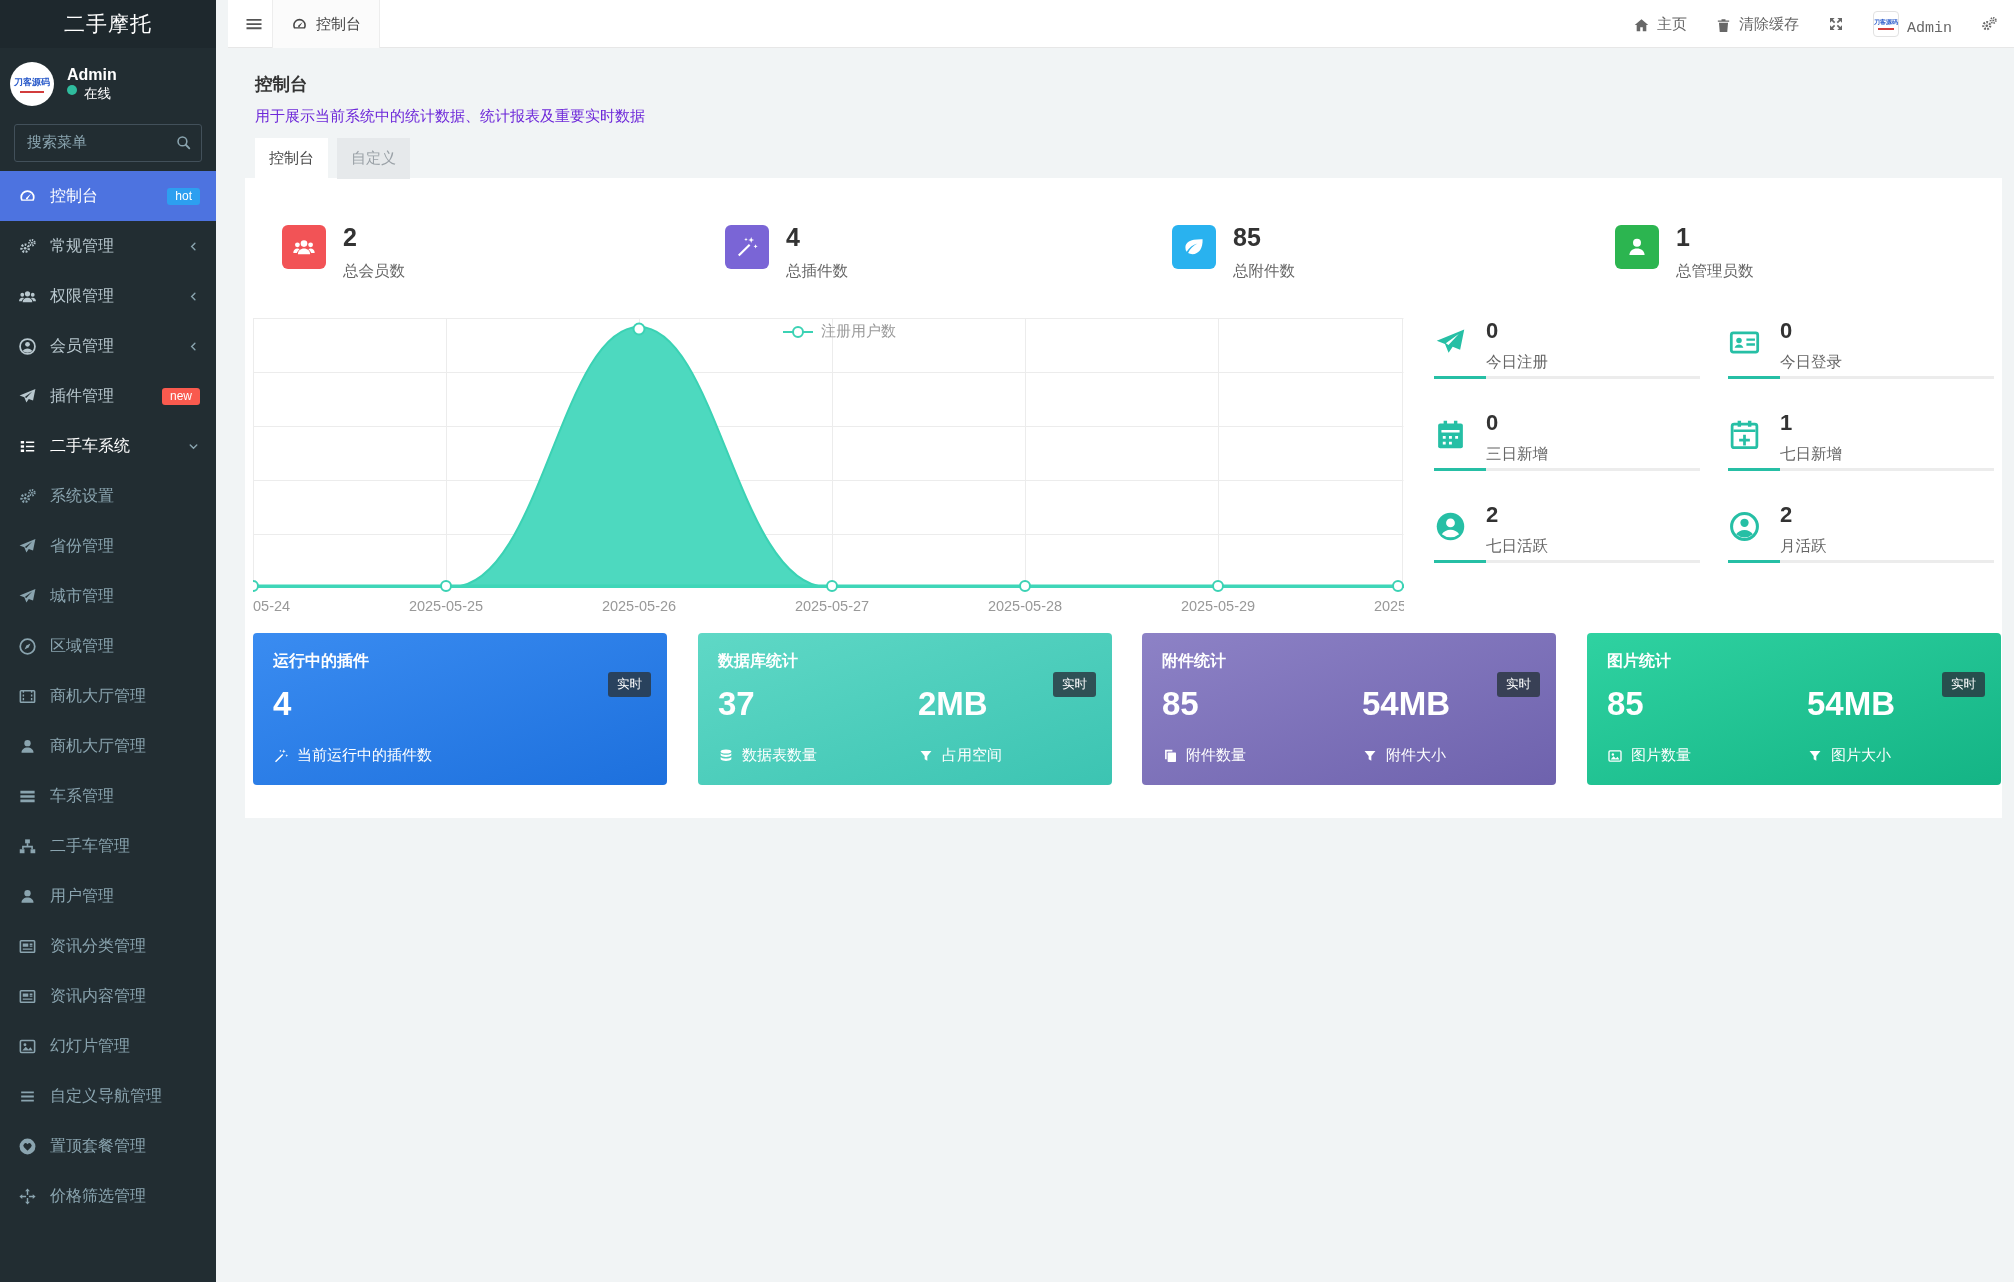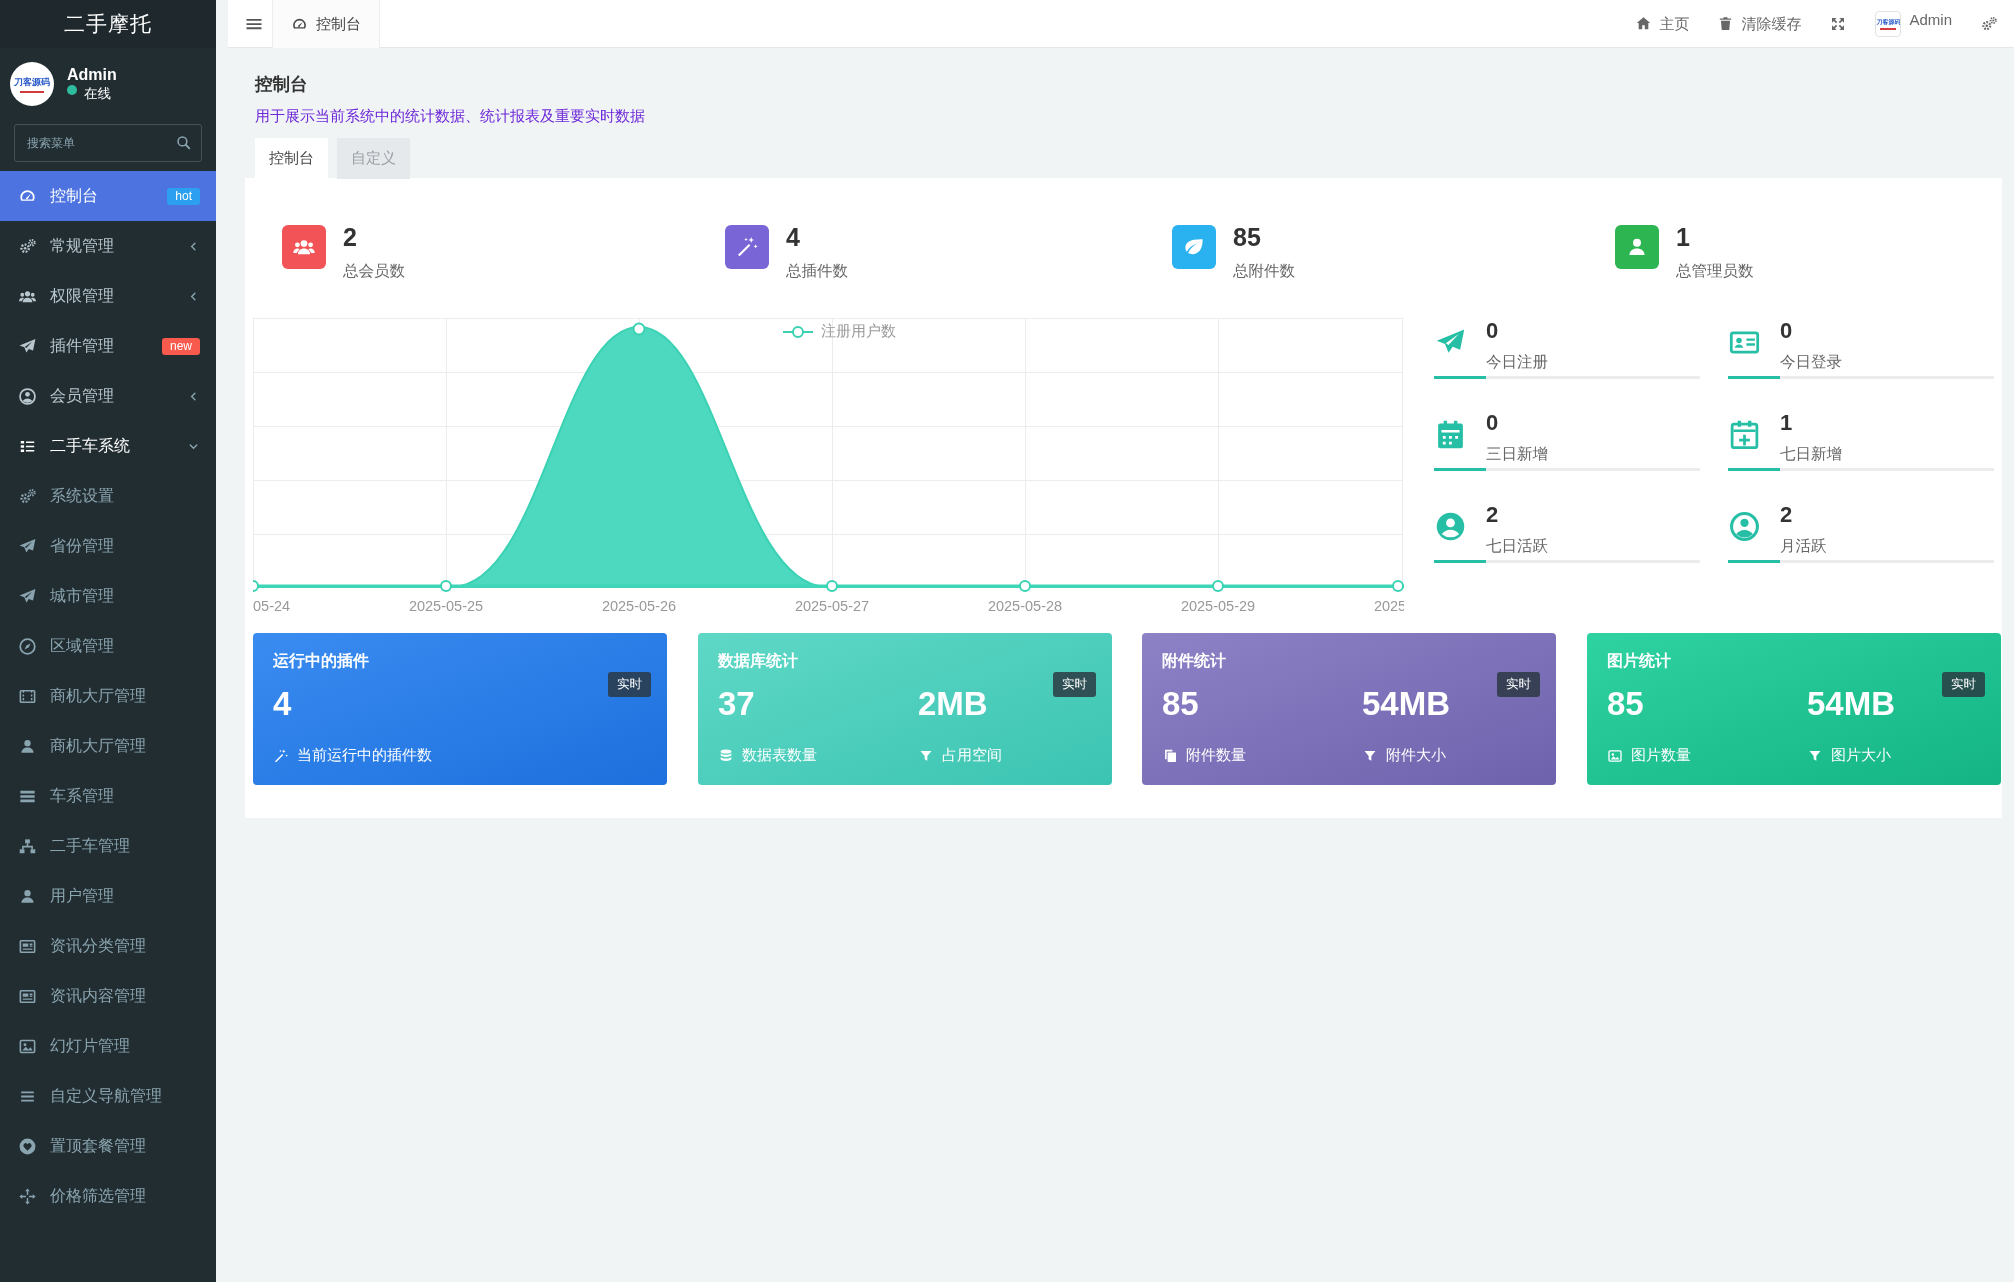--- a/index.html
+++ b/index.html
@@ -12,41 +12,41 @@
   .brand { height:48px; background:#1e282d; color:#fff; font-size:21px; display:flex; align-items:center; justify-content:center; letter-spacing:1px; }
   .user-panel { display:flex; align-items:center; padding:14px 12px 10px 10px; }
   .avatar { width:44px; height:44px; border-radius:50%; background:#fff; display:flex; flex-direction:column; align-items:center; justify-content:center; overflow:hidden; flex:none; }
   .avatar b { color:#2456c8; font-size:9px; white-space:nowrap; }
   .avatar i { display:block; width:24px; height:2px; background:#d23c3c; margin-top:2px; }
   .uinfo { margin-left:13px; }
   .uname { color:#fff; font-size:16px; font-weight:bold; }
   .ustatus { margin-top:1px; color:#fff; font-size:13.5px; display:flex; align-items:flex-start; }
   .dot { width:10px; height:10px; border-radius:50%; background:#2fbc9e; margin-right:7px; }
   .search-box { margin:8px 14px 0 14px; position:relative; }
-  .search-box input { width:100%; height:38px; background:transparent; border:1px solid #42505a; border-radius:3px; color:#c5d2d8; font-size:12px; padding:0 34px 0 12px; outline:none; font-family:Liberation Sans, sans-serif; }
+  .search-box input { width:100%; height:38px; background:transparent; border:1px solid #42505a; border-radius:3px; color:#c5d2d8; font-size:15px; padding:0 34px 0 12px; outline:none; font-family:Liberation Mono, monospace; }
   .search-box input::placeholder { color:#8aa4af; }
   .search-box .ic { position:absolute; right:10px; top:10px; width:17px; height:17px; color:#8aa4af; }
   .menu { margin-top:9px; }
   .mi { height:50px; display:flex; align-items:center; padding:0 16px 0 18px; color:#b8c7ce; font-size:16px; cursor:pointer; }
   .mi .ic { width:19px; height:19px; margin-right:13px; flex:none; }
   .mi .chev { width:13px; height:13px; margin-left:auto; color:#8aa4af; }
   .mi.active { background:#4d73e0; color:#fff; }
   .mi.parent-open { color:#fff; }
   .mi.sub { color:#8aa4af; }
   .badge { margin-left:auto; font-size:12px; color:#fff; border-radius:3px; padding:2.5px 8px; line-height:1; }
   .badge.hot { background:#2d9ff0; }
   .badge.new { background:#f95a4e; }
 
   
   .topbar { position:absolute; left:228px; top:0; width:1786px; height:48px; background:#fff; border-bottom:1px solid #e7e7e7; z-index:4; }
   .hamburger { position:absolute; left:16px; top:14px; width:20px; height:20px; color:#555; cursor:pointer; }
   .ttab { position:absolute; left:44px; top:0; height:48px; padding:0 18px; display:flex; align-items:center; background:#fbfbfb; border-left:1px solid #ededed; border-right:1px solid #ededed; color:#454545; font-size:15px; cursor:pointer; }
   .ttab .ic { width:17px; height:17px; margin-right:8px; color:#454545; }
   .tright { position:absolute; right:16px; top:0; height:48px; display:flex; align-items:center; gap:28px; }
-  .titem { display:flex; align-items:flex-start; color:#676767; font-size:15px; cursor:pointer; }
+  .titem { display:flex; align-items:flex-end; color:#676767; font-size:15px; cursor:pointer;font-family:Liberation Mono, monospace; }
   .titem .ic { width:17px; height:17px; margin-right:7px; color:#676767; }
   .titem.icon-only .ic { margin-right:0; width:18px; height:18px; }
   .mini-logo { width:26px; height:26px; border-radius:4px; background:#fff; border:1px solid #e2e2e2; display:flex; flex-direction:column; align-items:center; justify-content:center; margin-right:8px; overflow:hidden; }
   .mini-logo b { color:#2456c8; font-size:6px; white-space:nowrap; }
   .mini-logo i { display:block; width:16px; height:1.5px; background:#d23c3c; margin-top:1px; }
 
   
   .page-header { position:absolute; left:255px; top:72px; z-index:2; }
   .page-title { font-size:17.5px; font-weight:bold; color:#333; }
   .page-sub { margin-top:11px; font-size:15px; color:#6d28d9; }
@@ -276,33 +276,33 @@
         <svg class="ic">
           <use href="#i-users"></use>
         </svg>
         <span>权限管理</span>
         <svg class="chev">
           <use href="#i-chevl"></use>
         </svg>
       </div>
     <div class="mi">
         <svg class="ic">
-          <use href="#i-send"></use>
-        </svg>
-        <span>插件管理</span>
-        <span class="badge new">new</span>
-      </div>
-    <div class="mi">
-        <svg class="ic">
           <use href="#i-user-circle"></use>
         </svg>
         <span>会员管理</span>
         <svg class="chev">
           <use href="#i-chevl"></use>
         </svg>
+      </div>
+    <div class="mi">
+        <svg class="ic">
+          <use href="#i-send"></use>
+        </svg>
+        <span>插件管理</span>
+        <span class="badge new">new</span>
       </div>
     <div class="mi parent-open">
         <svg class="ic">
           <use href="#i-list"></use>
         </svg>
         <span>二手车系统</span>
         <svg class="chev">
           <use href="#i-chevd"></use>
         </svg>
       </div>

